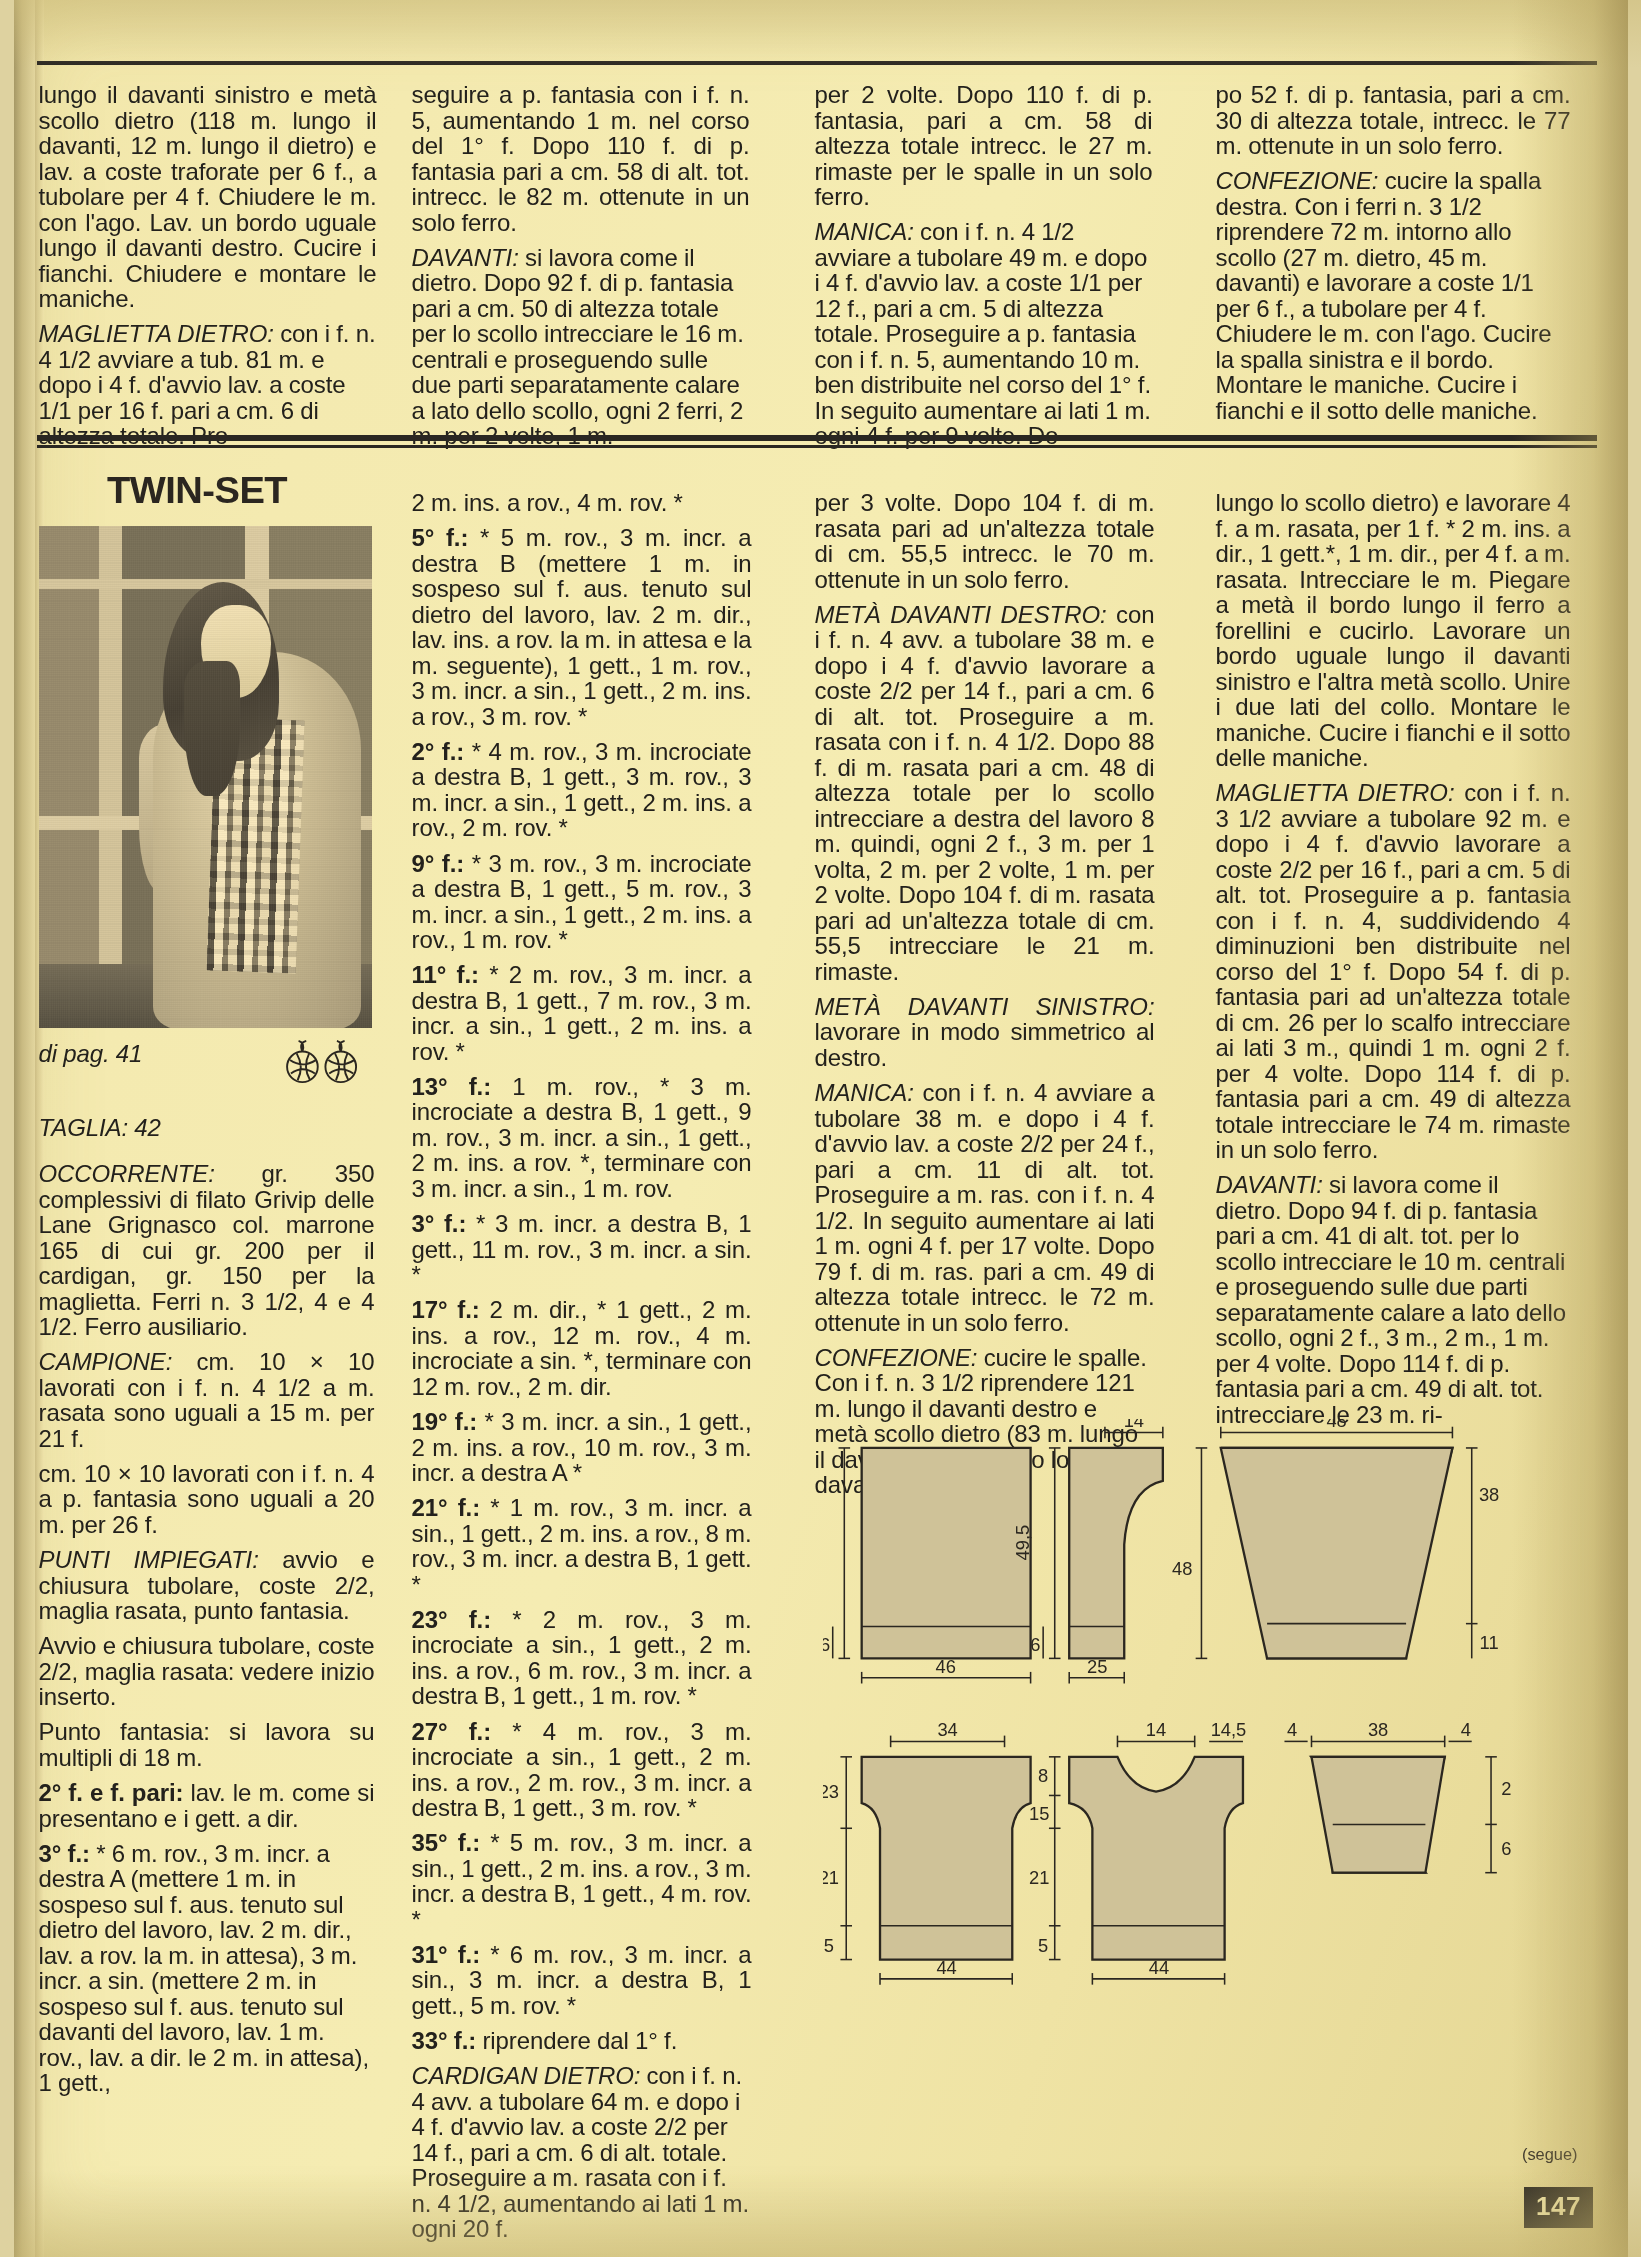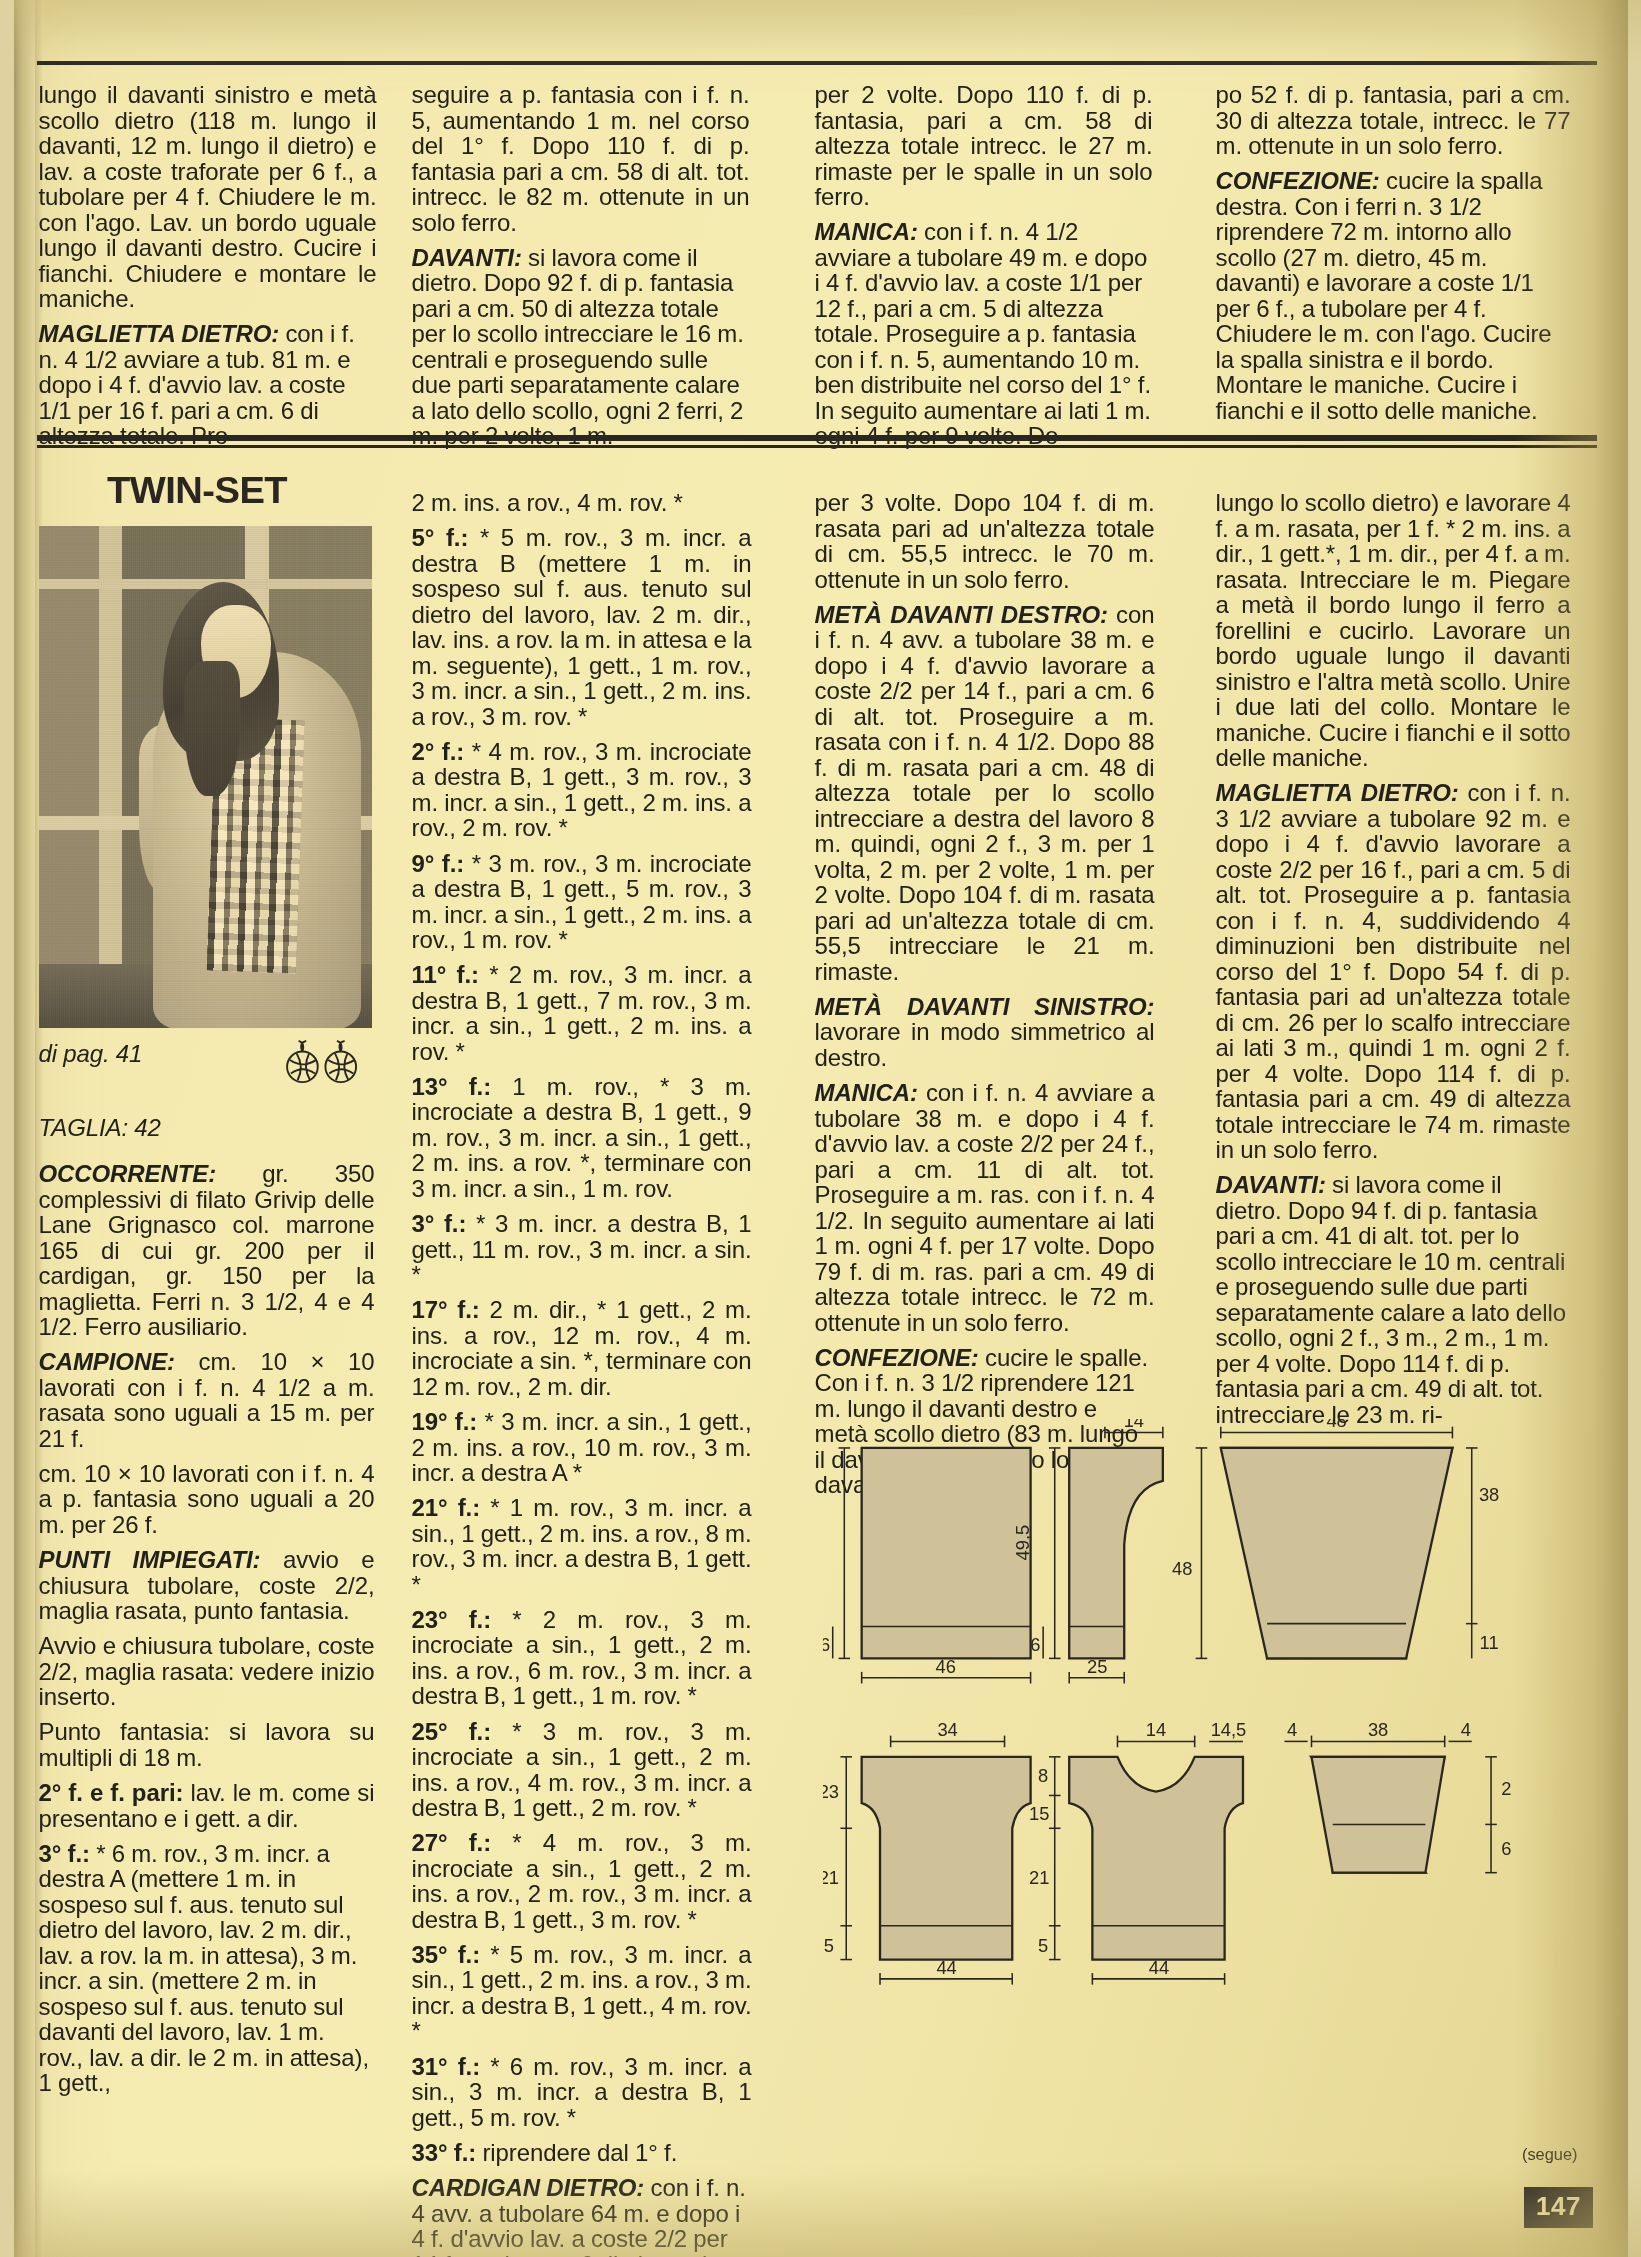--- a/index.html
+++ b/index.html
@@ -50,21 +50,21 @@
     position:absolute;
     font-size:24px;
     line-height:25.5px;
     color:#23211c;
     text-align:justify;
     letter-spacing:-0.1px;
     word-spacing:-0.3px;
   }
   .col p{margin:0 0 0 0;}
   .col p + p{margin-top:9.7px;}
-  .hdr{font-style:italic;font-weight:700;}
+  .hdr{font-style:italic;font-weight:400;}
   .rowlbl{font-weight:bold;}
   .last{text-align:left;}
 
   
   .rule{
     position:absolute;
     background:#2a2722;
   }
   #toprule{left:23px;top:61px;width:1560px;height:3.9px;}
   #midrule1{left:23px;top:435px;width:1560px;height:5.8px;}
@@ -223,21 +223,20 @@
       <p><span class="rowlbl">5° f.:</span> * 5 m. rov., 3 m. incr. a destra B (mettere 1 m. in sospeso sul f. aus. tenuto sul dietro del lavoro, lav. 2 m. dir., lav. ins. a rov. la m. in attesa e la m. seguente), 1 gett., 1 m. rov., 3 m. incr. a sin., 1 gett., 2 m. ins. a rov., 3 m. rov. *</p>
       <p><span class="rowlbl">2° f.:</span> * 4 m. rov., 3 m. incrociate a destra B, 1 gett., 3 m. rov., 3 m. incr. a sin., 1 gett., 2 m. ins. a rov., 2 m. rov. *</p>
       <p><span class="rowlbl">9° f.:</span> * 3 m. rov., 3 m. incrociate a destra B, 1 gett., 5 m. rov., 3 m. incr. a sin., 1 gett., 2 m. ins. a rov., 1 m. rov. *</p>
       <p><span class="rowlbl">11° f.:</span> * 2 m. rov., 3 m. incr. a destra B, 1 gett., 7 m. rov., 3 m. incr. a sin., 1 gett., 2 m. ins. a rov. *</p>
       <p><span class="rowlbl">13° f.:</span> 1 m. rov., * 3 m. incrociate a destra B, 1 gett., 9 m. rov., 3 m. incr. a sin., 1 gett., 2 m. ins. a rov. *, terminare con 3 m. incr. a sin., 1 m. rov.</p>
       <p><span class="rowlbl">3° f.:</span> * 3 m. incr. a destra B, 1 gett., 11 m. rov., 3 m. incr. a sin. *</p>
       <p><span class="rowlbl">17° f.:</span> 2 m. dir., * 1 gett., 2 m. ins. a rov., 12 m. rov., 4 m. incrociate a sin. *, terminare con 12 m. rov., 2 m. dir.</p>
       <p><span class="rowlbl">19° f.:</span> * 3 m. incr. a sin., 1 gett., 2 m. ins. a rov., 10 m. rov., 3 m. incr. a destra A *</p>
       <p><span class="rowlbl">21° f.:</span> * 1 m. rov., 3 m. incr. a sin., 1 gett., 2 m. ins. a rov., 8 m. rov., 3 m. incr. a destra B, 1 gett. *</p>
       <p><span class="rowlbl">23° f.:</span> * 2 m. rov., 3 m. incrociate a sin., 1 gett., 2 m. ins. a rov., 6 m. rov., 3 m. incr. a destra B, 1 gett., 1 m. rov. *</p>
-      <p><span class="rowlbl">25° f.:</span> * 3 m. rov., 3 m. incrociate a sin., 1 gett., 2 m. ins. a rov., 4 m. rov., 3 m. incr. a destra B, 1 gett., 2 m. rov. *</p>
       <p><span class="rowlbl">27° f.:</span> * 4 m. rov., 3 m. incrociate a sin., 1 gett., 2 m. ins. a rov., 2 m. rov., 3 m. incr. a destra B, 1 gett., 3 m. rov. *</p>
       <p><span class="rowlbl">35° f.:</span> * 5 m. rov., 3 m. incr. a sin., 1 gett., 2 m. ins. a rov., 3 m. incr. a destra B, 1 gett., 4 m. rov. *</p>
       <p><span class="rowlbl">31° f.:</span> * 6 m. rov., 3 m. incr. a sin., 3 m. incr. a destra B, 1 gett., 5 m. rov. *</p>
       <p><span class="rowlbl">33° f.:</span> riprendere dal 1° f.</p>
       <p class="last"><span class="hdr">CARDIGAN DIETRO:</span> con i f. n. 4 avv. a tubolare 64 m. e dopo i 4 f. d'avvio lav. a coste 2/2 per 14 f., pari a cm. 6 di alt. totale. Proseguire a m. rasata con i f. n. 4 1/2, aumentando ai lati 1 m. ogni 20 f.</p>
     </div>
 
   <div class="col" style="left:801px;top:490px;width:340px;">
       <p>per 3 volte. Dopo 104 f. di m. rasata pari ad un'altezza totale di cm. 55,5 intrecc. le 70 m. ottenute in un solo ferro.</p>
       <p><span class="hdr">METÀ DAVANTI DESTRO:</span> con i f. n. 4 avv. a tubolare 38 m. e dopo i 4 f. d'avvio lavorare a coste 2/2 per 14 f., pari a cm. 6 di alt. tot. Proseguire a m. rasata con i f. n. 4 1/2. Dopo 88 f. di m. rasata pari a cm. 48 di altezza totale per lo scollo intrecciare a destra del lavoro 8 m. quindi, ogni 2 f., 3 m. per 1 volta, 2 m. per 2 volte, 1 m. per 2 volte. Dopo 104 f. di m. rasata pari ad un'altezza totale di cm. 55,5 intrecciare le 21 m. rimaste.</p>

